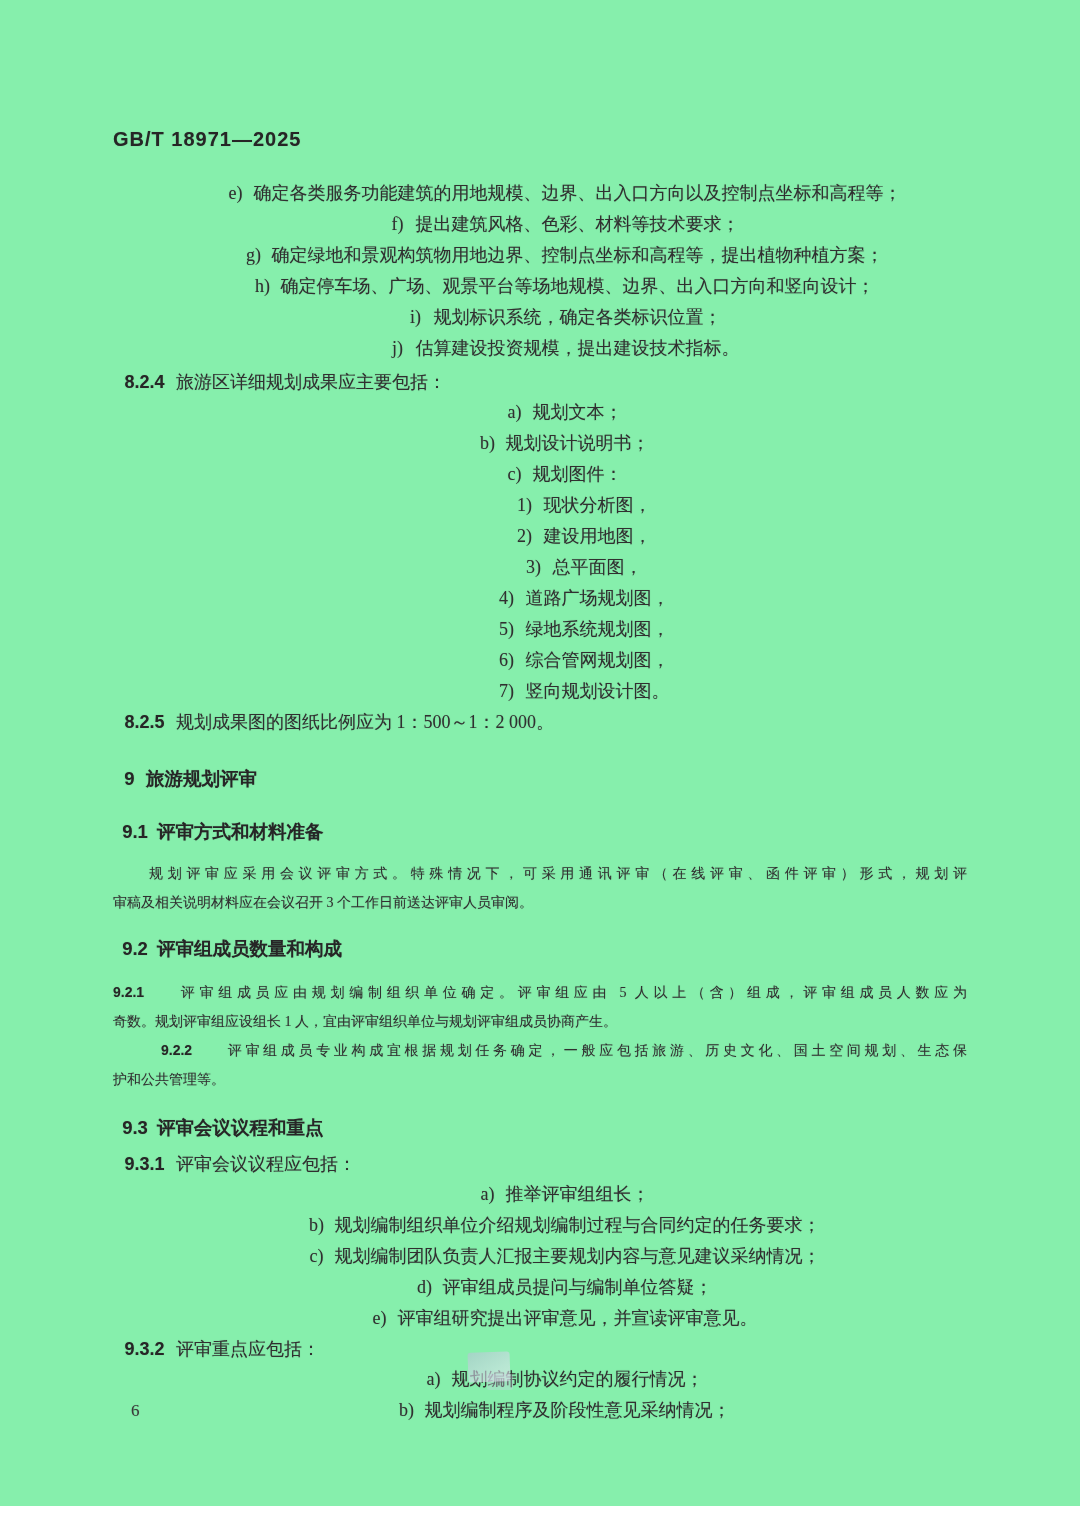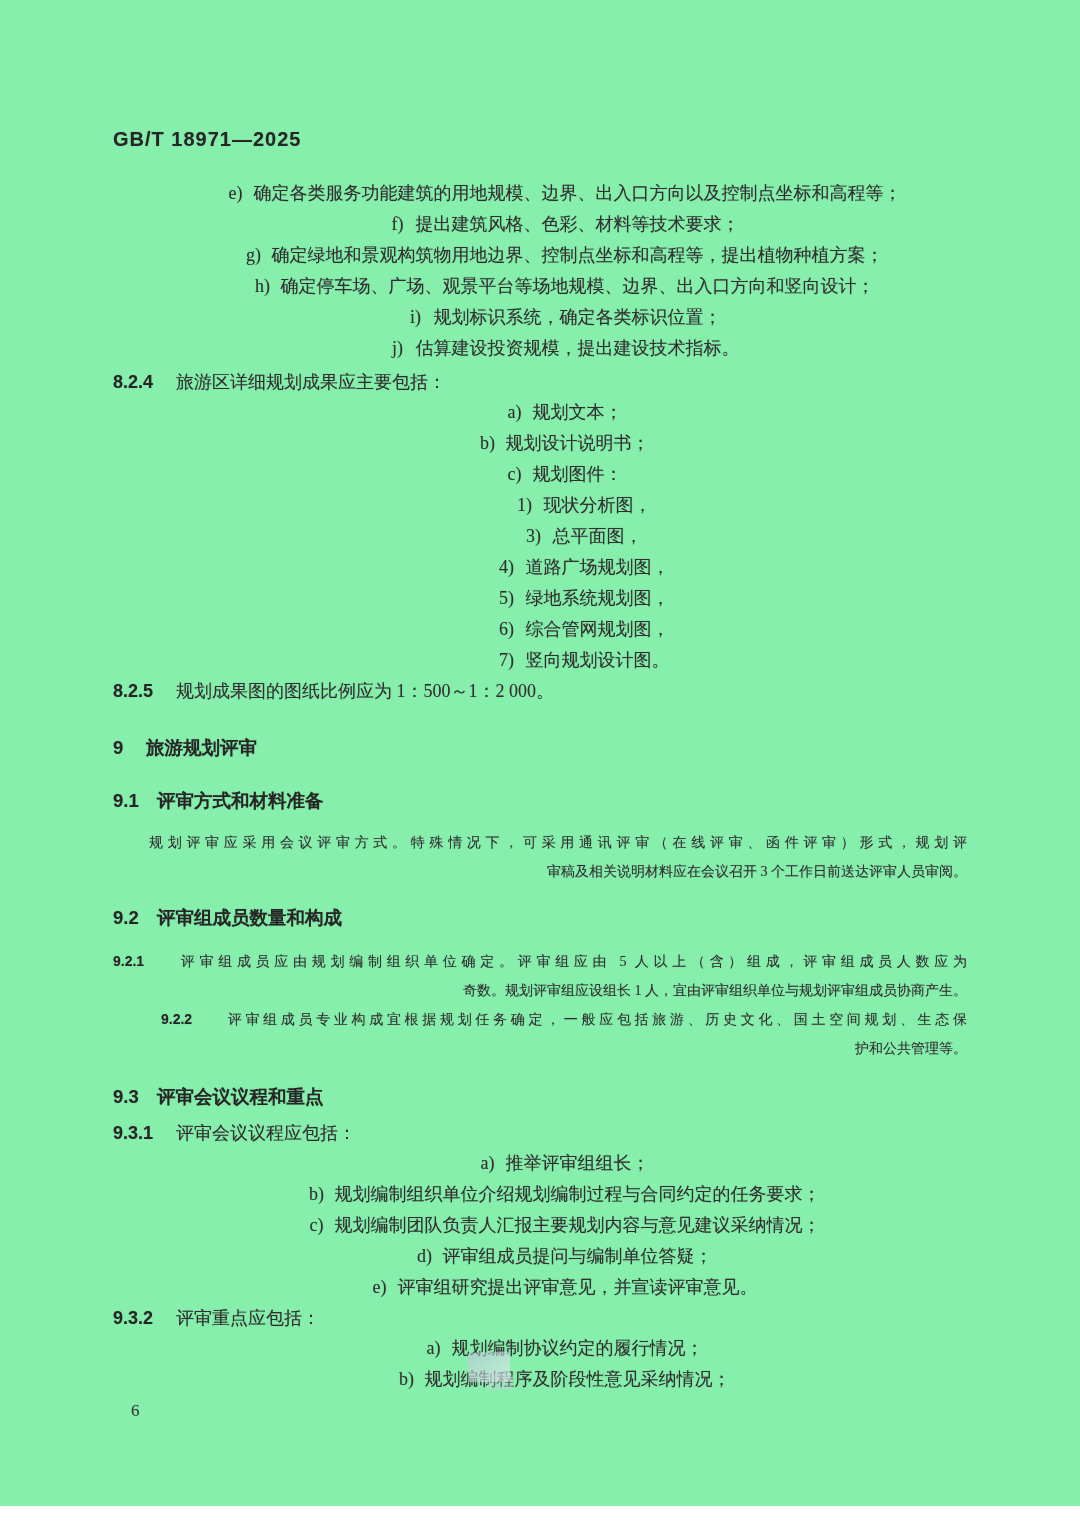--- a/index.html
+++ b/index.html
@@ -30,36 +30,37 @@
   .li.lvl1 .marker { display: inline-block; width: 36px; }
   .li.lvl2 { padding-left: 77px; }
   .li.lvl2 .marker { display: inline-block; width: 38px; }
 
   .clause { font-size: 18px; line-height: 30px; }
   .clause .num,
   .heading .num {
     font-family: "Liberation Sans", "DejaVu Sans", sans-serif;
     font-weight: bold;
     color: #262626;
+    text-align: center;
   }
   .clause .num { display: inline-block; min-width: 63px; }
 
   .heading {
     font-family: "Liberation Sans", "DejaVu Sans", sans-serif;
     font-weight: bold;
     font-size: 18.5px;
     line-height: 31px;
     color: #262626;
   }
   .heading .num { display: inline-block; }
   .heading.h1 .num { min-width: 33px; }
   .heading.h2 .num { min-width: 44px; }
 
   .para { font-size: 14px; }
-  .pline { line-height: 29px; text-align: right; }
+  .pline { line-height: 29px; }
   .pline.first { text-indent: 36px; }
   .fill { text-align: justify; text-align-last: justify; }
 
   .page-number {
     position: absolute;
     left: 131px;
     top: 1400px;
     font-size: 17px;
     line-height: 22px;
     color: #3a3a3a;
@@ -111,20 +112,21 @@
     </div>
 
     <div class="block">
       <div class="li lvl1"><span class="marker">a)</span><span>规划文本；</span></div>
       <div class="li lvl1"><span class="marker">b)</span><span>规划设计说明书；</span></div>
       <div class="li lvl1"><span class="marker">c)</span><span>规划图件：</span></div>
     </div>
 
     <div class="block">
       <div class="li lvl2"><span class="marker">1)</span><span>现状分析图，</span></div>
+      <div class="li lvl2"><span class="marker">2)</span><span>建设用地图，</span></div>
       <div class="li lvl2"><span class="marker">3)</span><span>总平面图，</span></div>
       <div class="li lvl2"><span class="marker">4)</span><span>道路广场规划图，</span></div>
       <div class="li lvl2"><span class="marker">5)</span><span>绿地系统规划图，</span></div>
       <div class="li lvl2"><span class="marker">6)</span><span>综合管网规划图，</span></div>
       <div class="li lvl2"><span class="marker">7)</span><span>竖向规划设计图。</span></div>
     </div>
 
     <div class="clause">
       <span class="num">8.2.5</span><span>规划成果图的图纸比例应为 1：500～1：2 000。</span>
     </div>

